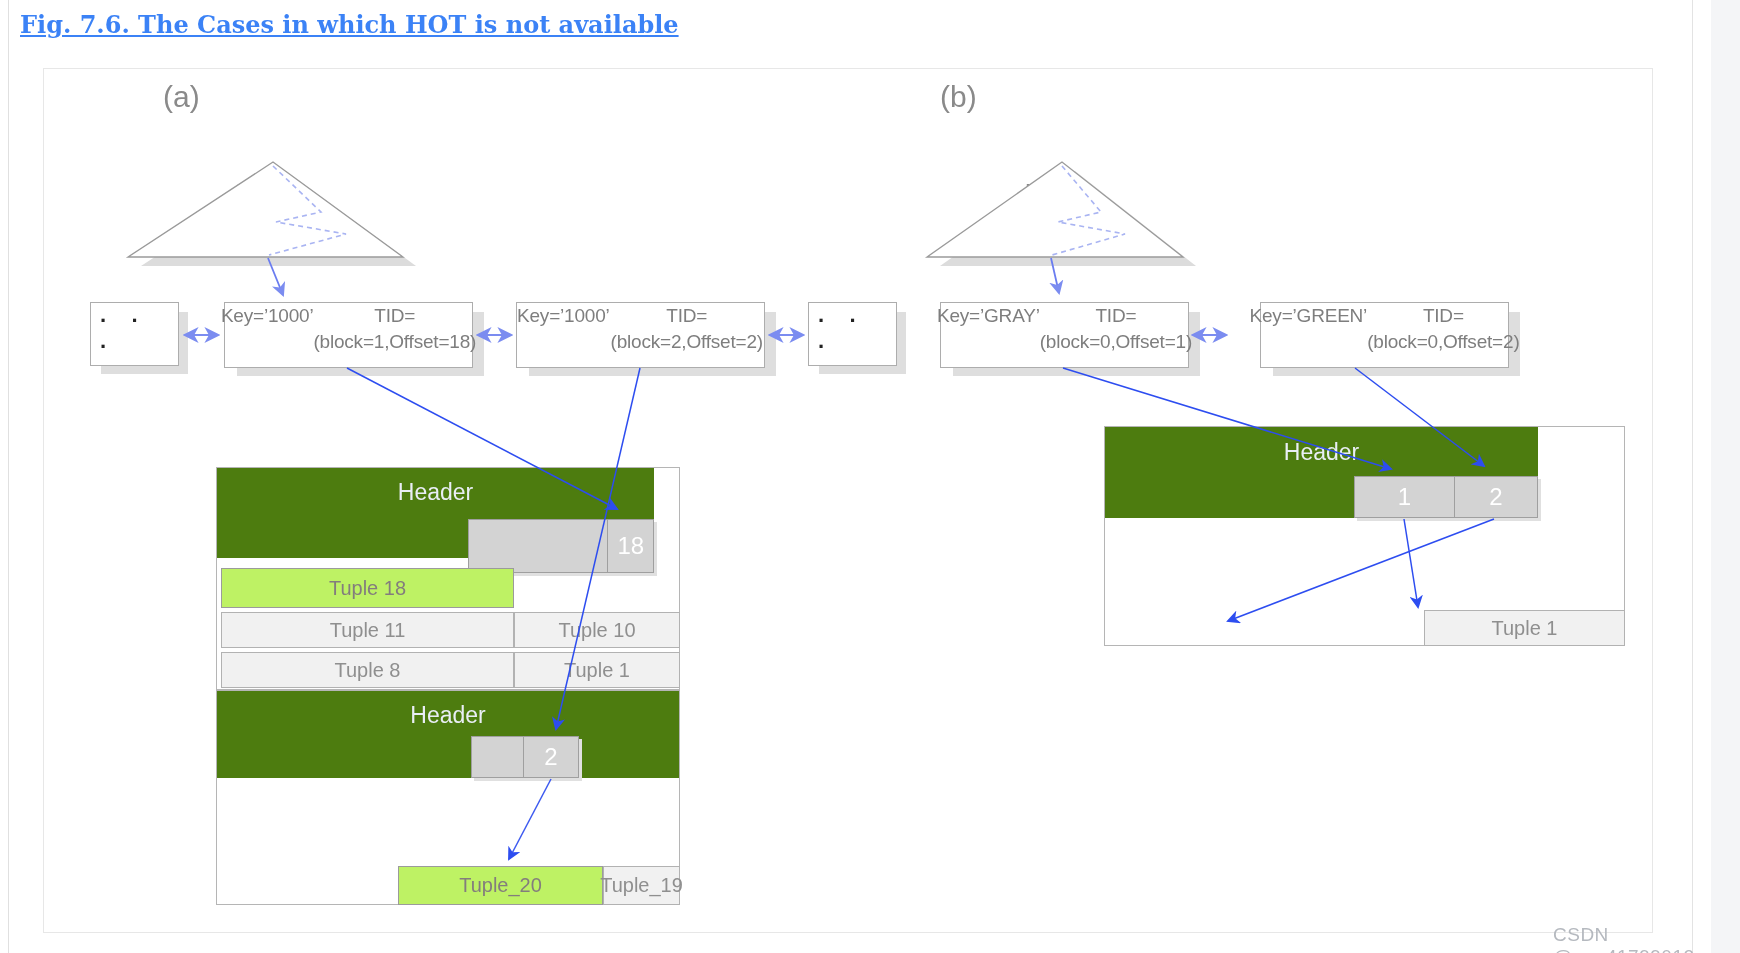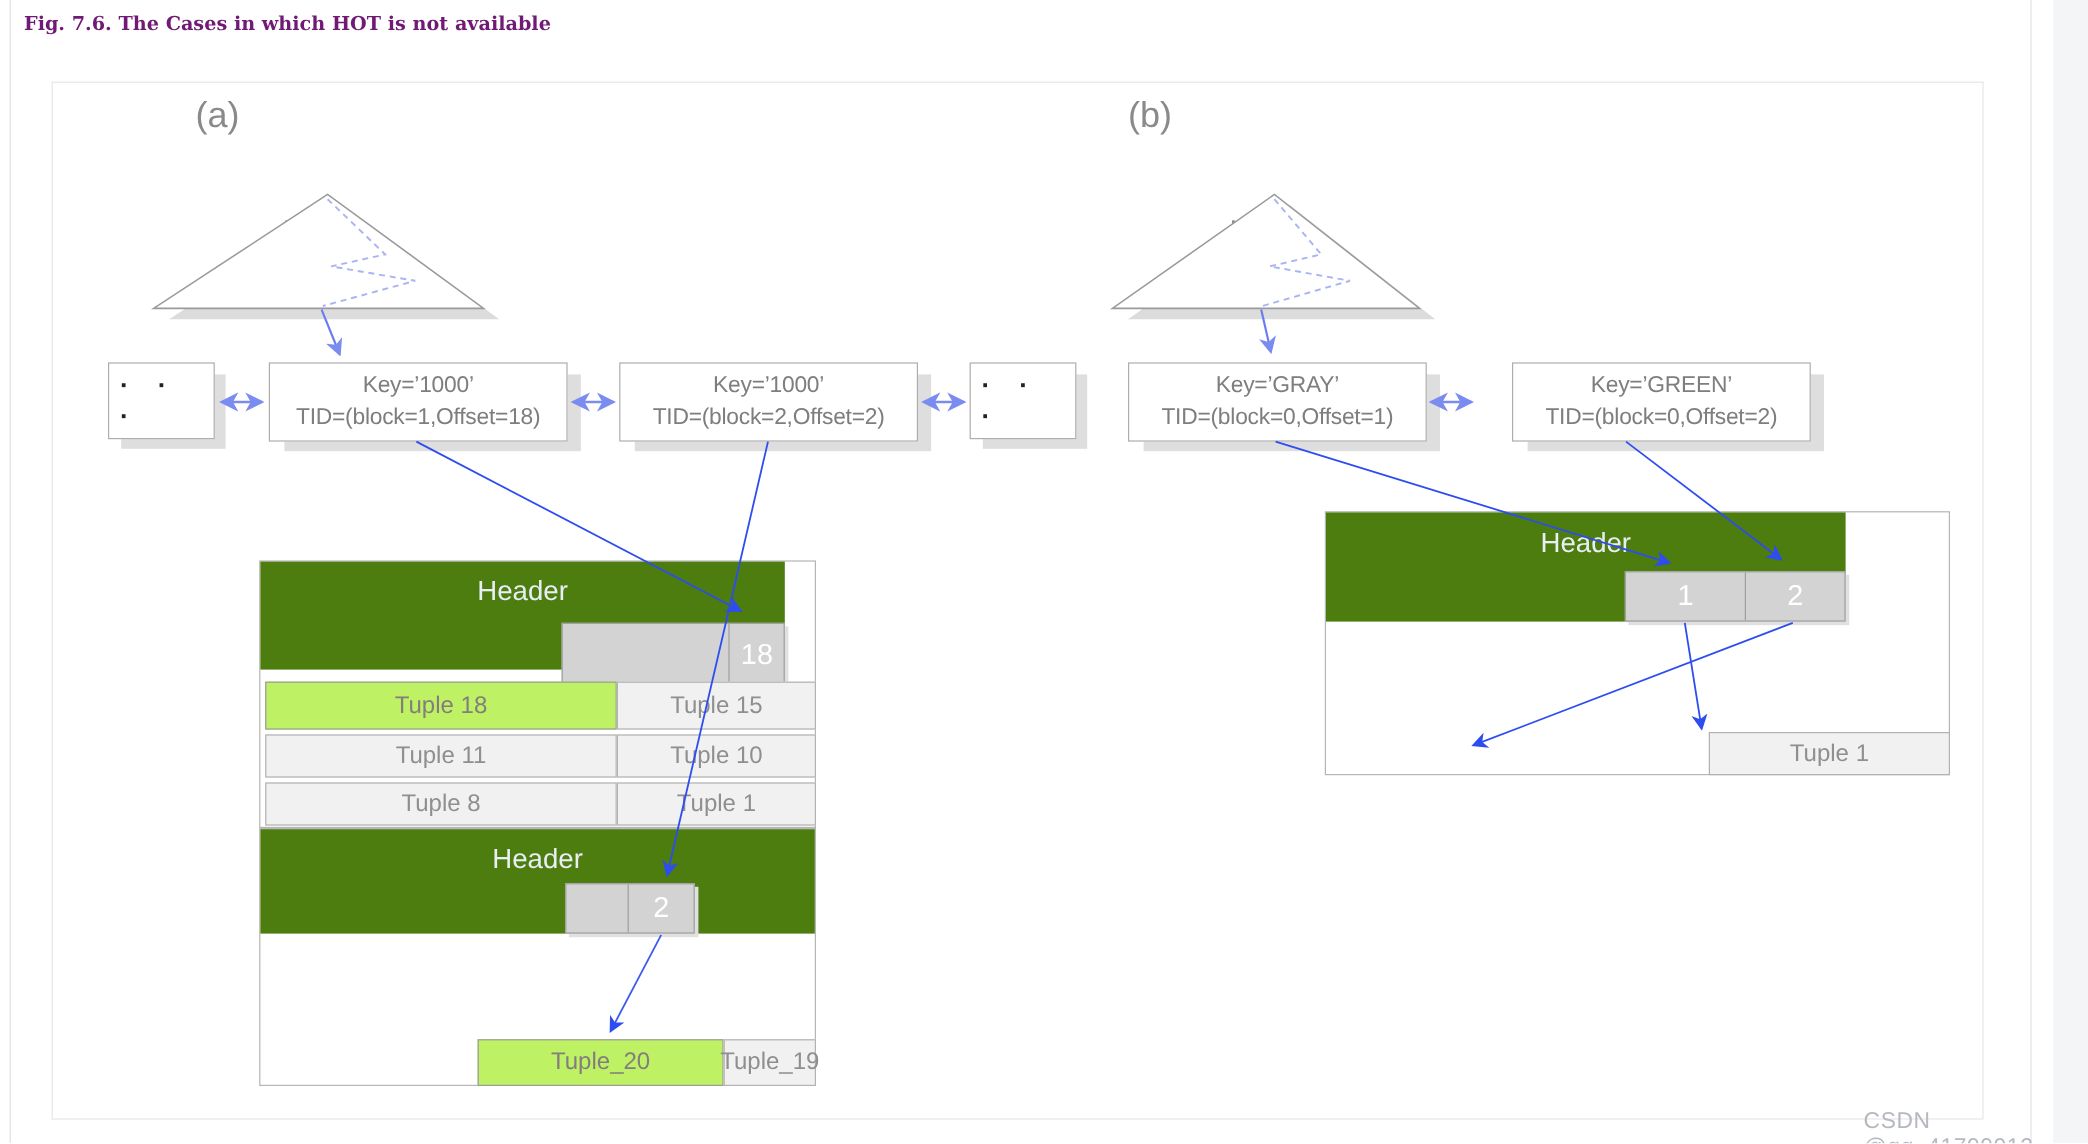--- a/index.html
+++ b/index.html
@@ -1,26 +1,26 @@
 <!DOCTYPE html>
 <html><head>
 <meta charset="utf-8">
 <style>
   html,body{margin:0;padding:0;background:#ffffff;}
   #canvas{position:relative;width:1740px;height:953px;overflow:hidden;background:#fff;
           font-family:"Liberation Sans",sans-serif;}
   .abs{position:absolute;}
   .caption{font-family:"DejaVu Serif","Liberation Serif",serif;font-weight:bold;
-           font-size:16px;color:#701a75;}
+           font-size:24px;color:#3b82f6;text-decoration:underline;}
   .figframe{border:1px solid #e7e7e7;background:#fff;}
   .panel-label{font-size:30px;color:#8a8a8a;}
   .index-label{font-size:25px;color:#8a8a8a;text-align:center;}
   .kbox{background:#fff;border:1px solid #adadad;box-shadow:12px 9px 0 -1px #dedede;
         color:#7e7e7e;font-size:19px;line-height:1.35;text-align:center;
-        display:flex;flex-direction:column;justify-content:center;letter-spacing:-0.2px;}
+        display:flex;flex-direction:row;justify-content:center;letter-spacing:-0.2px;}
   .dotsbox{background:#fff;border:1px solid #adadad;box-shadow:10px 9px 0 -1px #dedede;
         color:#222;font-size:22px;font-weight:bold;letter-spacing:9px;
         display:flex;align-items:center;justify-content:center;padding-left:9px;box-sizing:border-box;}
   .pagebox{border:1px solid #b5b5b5;background:#fff;box-sizing:border-box;}
   .bluebar{background:#4d7c0f;}
   .hdrtxt{color:#e9eef5;font-size:23px;text-align:center;}
   .strip{background:#d3d3d3;border:1px solid #9f9f9f;box-shadow:3px 3px 0 #e0e0e0;
          display:flex;box-sizing:border-box;}
   .stripcell{display:flex;align-items:center;justify-content:center;
          color:#fff;font-size:24px;height:100%;box-sizing:border-box;}
@@ -61,21 +61,20 @@
 
   <div class="abs pagebox" style="left:216px;top:467px;width:464px;height:223px;">
     <div class="abs bluebar" style="left:0;top:0;width:437px;height:90px;">
       <div class="hdrtxt" style="padding-top:11px;">Header</div>
     </div>
     <div class="abs strip" style="left:251px;top:51px;width:186px;height:54px;">
       <div class="stripcell" style="width:140px;"></div>
       <div class="stripcell" style="width:46px;">18</div>
     </div>
     <div class="abs tuple green" style="left:4px;top:100px;width:293px;height:40px;">Tuple 18</div>
-    <div class="abs tuple" style="left:297px;top:100px;width:166px;height:40px;">Tuple 15</div>
     <div class="abs tuple" style="left:4px;top:144px;width:293px;height:36px;">Tuple 11</div>
     <div class="abs tuple" style="left:297px;top:144px;width:166px;height:36px;">Tuple 10</div>
     <div class="abs tuple" style="left:4px;top:184px;width:293px;height:36px;">Tuple 8</div>
     <div class="abs tuple" style="left:297px;top:184px;width:166px;height:36px;">Tuple 1</div>
   </div>
 
   <div class="abs pagebox" style="left:216px;top:690px;width:464px;height:215px;">
     <div class="abs bluebar" style="left:0;top:0;width:462px;height:87px;">
       <div class="hdrtxt" style="padding-top:11px;">Header</div>
     </div>

